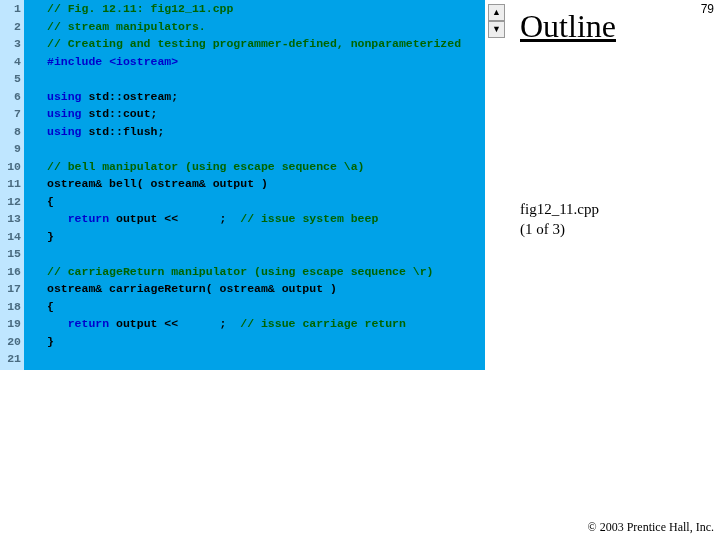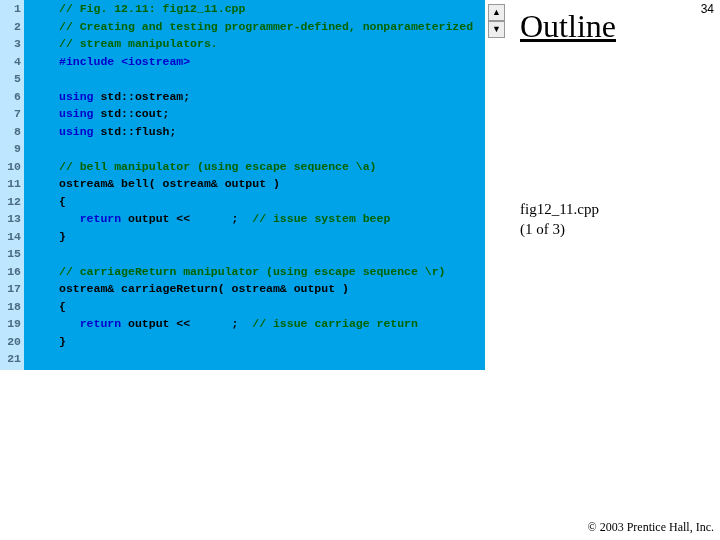--- a/index.html
+++ b/index.html
@@ -32,21 +32,20 @@
     min-width: 18px;
   }
   .gutter div, .code div.line {
     height: 17.5px;
     line-height: 17.5px;
     white-space: pre;
   }
   .code {
     padding-left: 23px;
     color: #000;
-    margin-left: 12px;
   }
   .kw   { color: #0000CC; }   
   .pp   { color: #0000CC; }   
   .cmt  { color: #006400; }   
   .s    { color: #000; }
   .scroll-buttons {
     position: absolute;
     left: 488px;
     top: 4px;
     display: flex;
@@ -95,21 +94,21 @@
   }
 </style>
 </head>
 <body>
 
 <div class="scroll-buttons">
   <button>▲</button>
   <button>▼</button>
 </div>
 
-<div class="slide-number">34</div>
+<div class="slide-number">79</div>
 
 <div class="outline-title">Outline</div>
 
 <div class="filename-block">
   <div>fig12_11.cpp</div>
   <div>(1 of 3)</div>
 </div>
 
 <div class="code-panel">
   <div class="gutter" id="gutter">
@@ -130,22 +129,22 @@
       <div>15</div>
       <div>16</div>
       <div>17</div>
       <div>18</div>
       <div>19</div>
       <div>20</div>
       <div>21</div>
     </div>
   <div class="code" id="code">
       <div class="line"><span class="cmt">// Fig. 12.11: fig12_11.cpp</span></div>
+      <div class="line"><span class="cmt">// stream manipulators.</span></div>
       <div class="line"><span class="cmt">// Creating and testing programmer-defined, nonparameterized</span></div>
-      <div class="line"><span class="cmt">// stream manipulators.</span></div>
       <div class="line"><span class="pp">#include </span><span class="kw">&lt;iostream&gt;</span></div>
       <div class="line"></div>
       <div class="line"><span class="kw">using</span><span class="s"> std::ostream;</span></div>
       <div class="line"><span class="kw">using</span><span class="s"> std::cout;</span></div>
       <div class="line"><span class="kw">using</span><span class="s"> std::flush;</span></div>
       <div class="line"></div>
       <div class="line"><span class="cmt">// bell manipulator (using escape sequence \a)</span></div>
       <div class="line"><span class="s">ostream&amp; bell( ostream&amp; output )</span></div>
       <div class="line"><span class="s">{</span></div>
       <div class="line"><span class="s">   </span><span class="kw">return</span><span class="s"> output &lt;&lt;      ;  </span><span class="cmt">// issue system beep</span></div>

